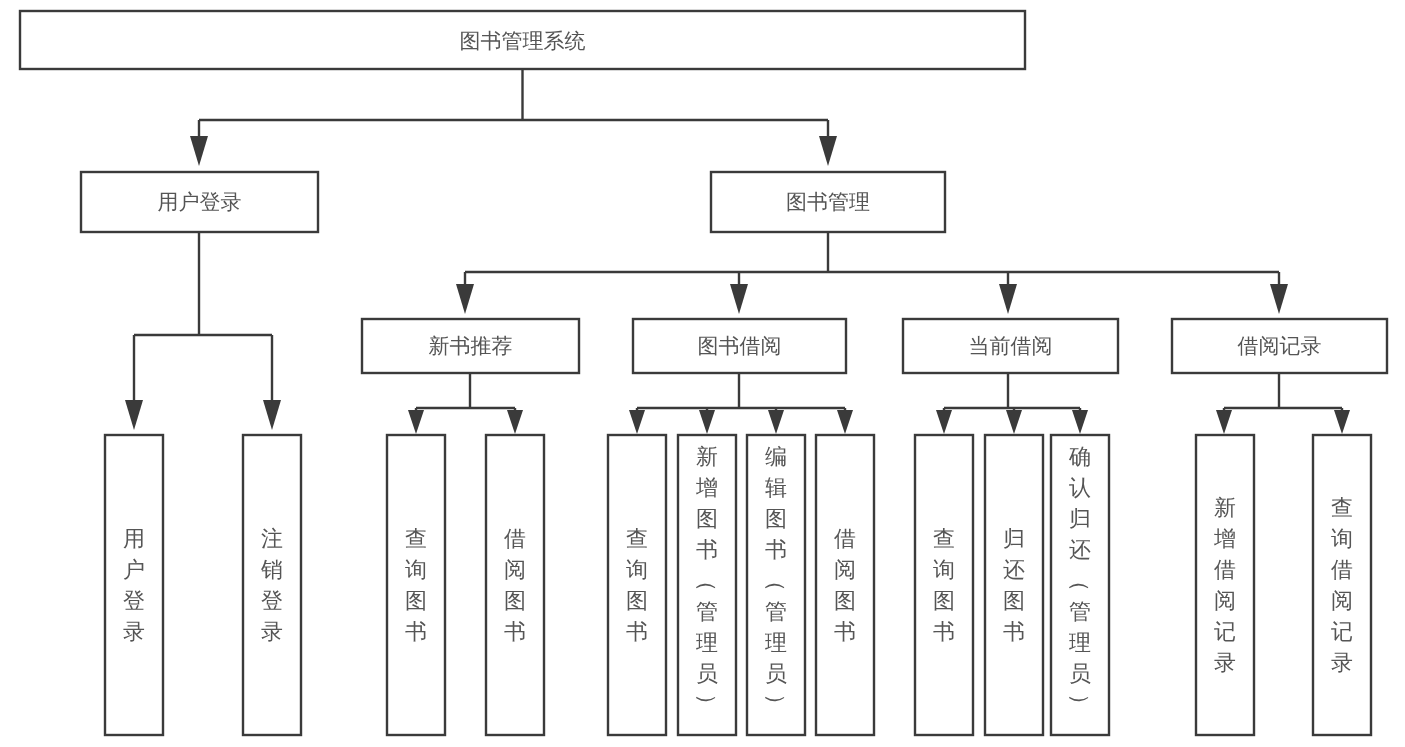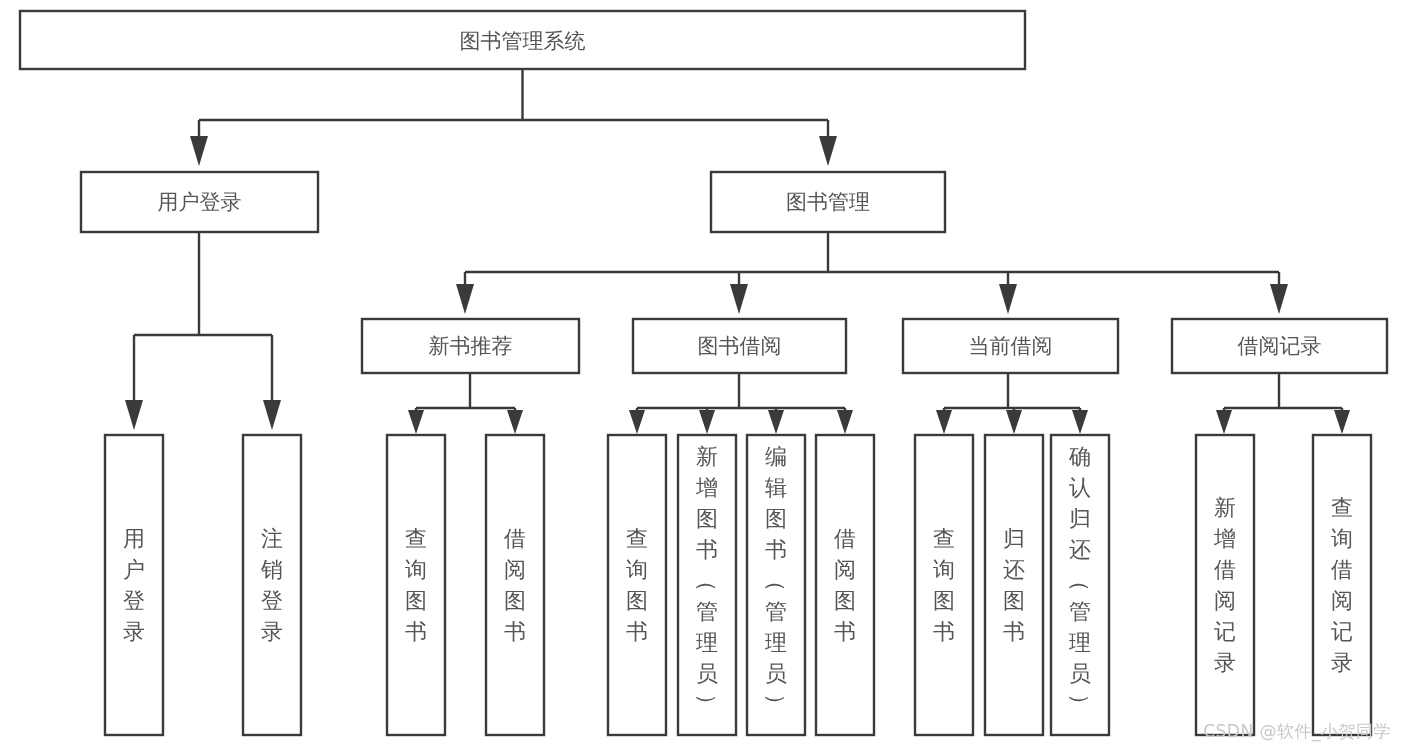--- a/index.html
+++ b/index.html
@@ -289,15 +289,14 @@
       <div style="position: absolute; left: 1313px; top: 435px; width: 58px; height: 300px; display: flex; flex-direction: column; align-items: center; justify-content: center; padding-top: 0px; box-sizing: border-box; pointer-events: none;">
         <span style="font-family: &quot;DejaVu Sans&quot;, &quot;Liberation Sans&quot;, sans-serif; font-size: 22px; line-height: 31px; color: rgb(85, 85, 85); display: block; text-align: center;">查</span>
         <span style="font-family: &quot;DejaVu Sans&quot;, &quot;Liberation Sans&quot;, sans-serif; font-size: 22px; line-height: 31px; color: rgb(85, 85, 85); display: block; text-align: center;">询</span>
         <span style="font-family: &quot;DejaVu Sans&quot;, &quot;Liberation Sans&quot;, sans-serif; font-size: 22px; line-height: 31px; color: rgb(85, 85, 85); display: block; text-align: center;">借</span>
         <span style="font-family: &quot;DejaVu Sans&quot;, &quot;Liberation Sans&quot;, sans-serif; font-size: 22px; line-height: 31px; color: rgb(85, 85, 85); display: block; text-align: center;">阅</span>
         <span style="font-family: &quot;DejaVu Sans&quot;, &quot;Liberation Sans&quot;, sans-serif; font-size: 22px; line-height: 31px; color: rgb(85, 85, 85); display: block; text-align: center;">记</span>
         <span style="font-family: &quot;DejaVu Sans&quot;, &quot;Liberation Sans&quot;, sans-serif; font-size: 22px; line-height: 31px; color: rgb(85, 85, 85); display: block; text-align: center;">录</span>
       </div>
     </div>
 
-  <div class="watermark">CSDN @软件_小贺同学</div>
 
 </div>
 
 </body></html>

